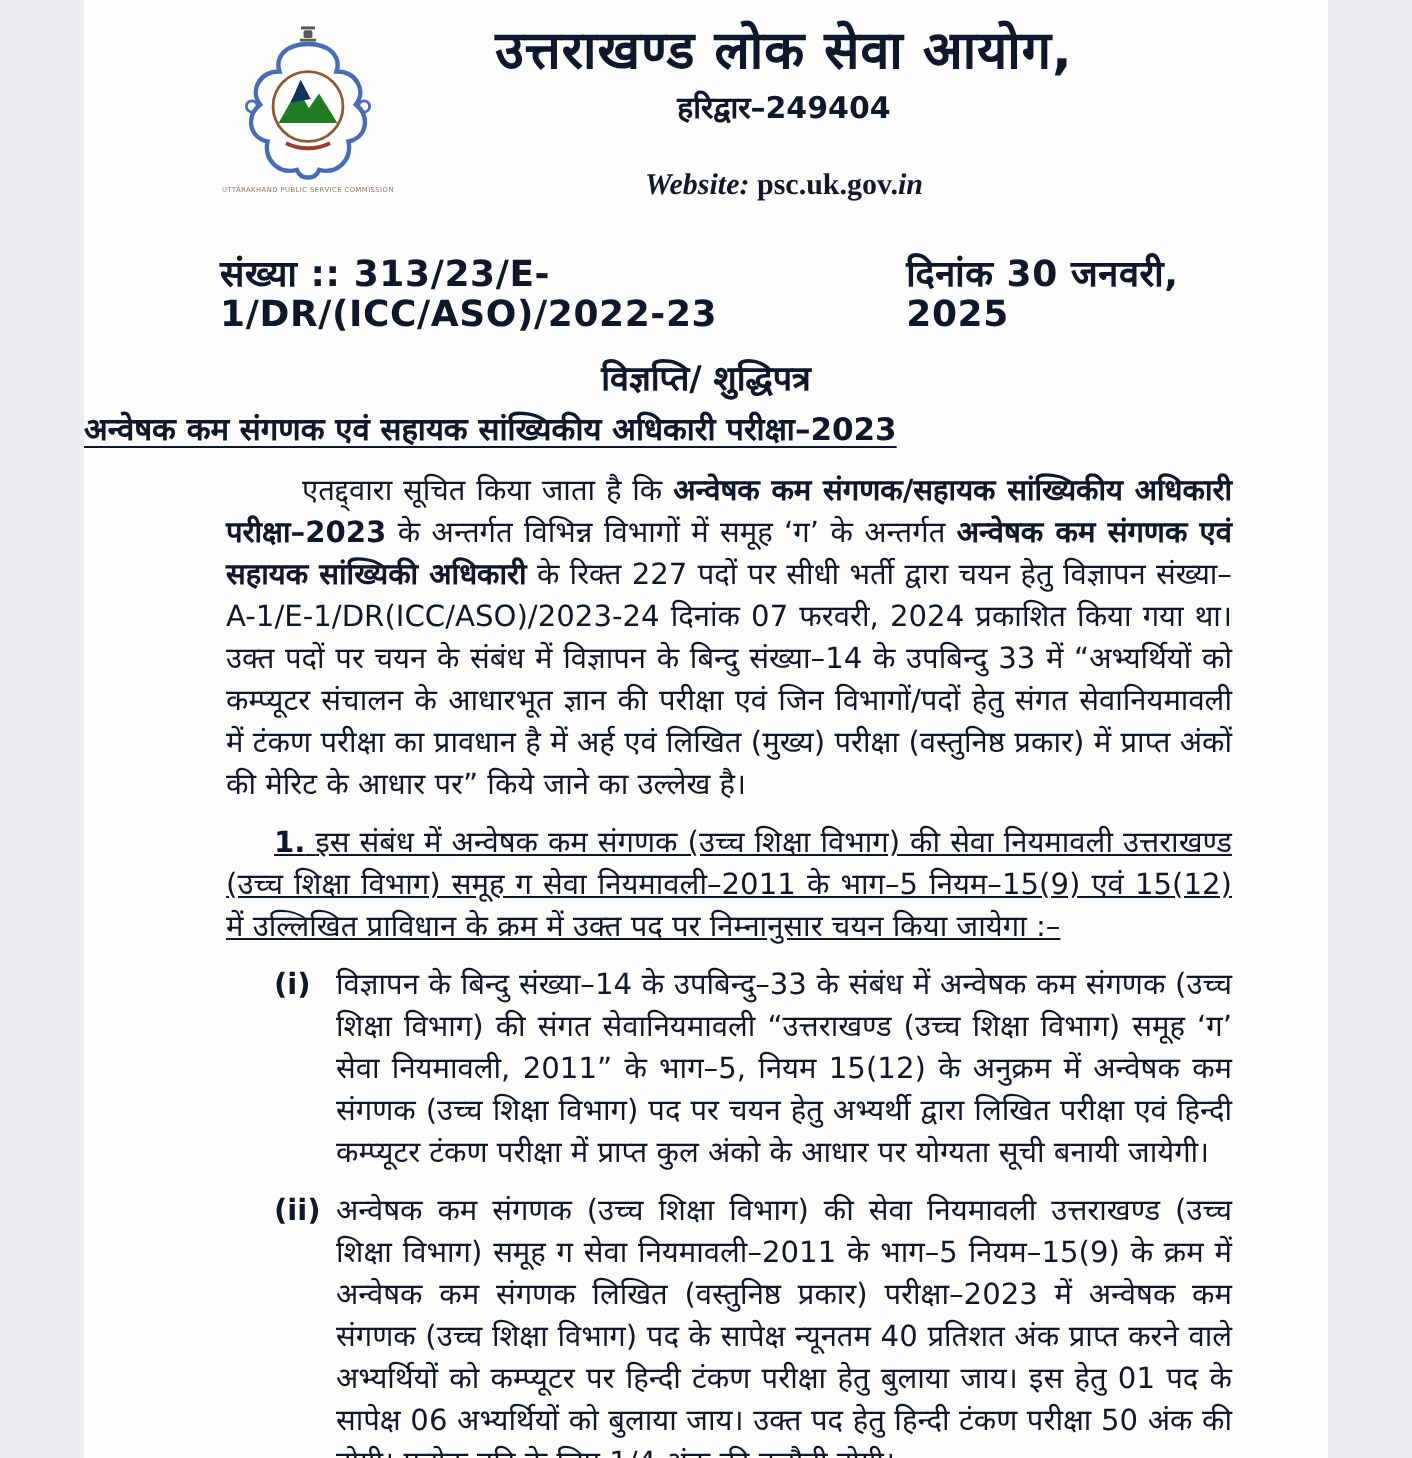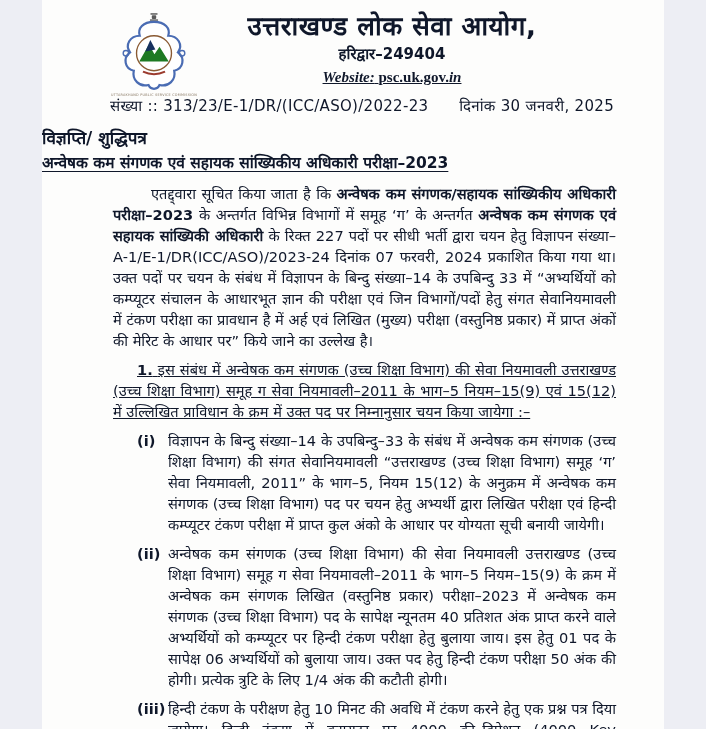--- a/index.html
+++ b/index.html
@@ -24,33 +24,33 @@
   .logo {
     position: absolute; left: 66px; top: 0;
     width: 92px; height: 92px;
   }
   .head-center {
     margin-left: 130px; width: 440px;
     text-align: center;
   }
   .org   { font-size: 26px; line-height: 32px; font-weight: bold; letter-spacing: 0.5px; }
   .addr  { font-size: 15px; line-height: 21px; font-weight: bold; margin-top: 2px; }
-  .web   { font-size: 15px; line-height: 21px; font-weight: bold; margin-top: 2px;
-           font-family: "Liberation Serif", "DejaVu Serif", serif; text-decoration: underline; }
+  .web   { font-size: 15px; line-height: 21px; font-weight: bold; margin-top: 18px;
+           font-family: "Liberation Serif", "DejaVu Serif", serif; }
   .web .it { font-style: italic; }
   .refrow {
     display: flex; justify-content: space-between;
     padding: 0 50px 0 68px;
-    margin-top: 8px;
-    font-weight: normal; font-size: 15px; line-height: 20px;
+    margin-top: 24px;
+    font-weight: bold; font-size: 18px; line-height: 20px;
     letter-spacing: 0.3px;
   }
   
   .doctype {
-    font-weight: bold;
+    text-align: center; font-weight: bold;
     font-size: 17px; line-height: 22px; margin-top: 11px;
   }
   .examtitle {
     text-align: left; font-weight: bold;
     font-size: 15.5px; line-height: 21px; margin-top: 4px;
     text-decoration: underline; text-underline-offset: 3px;
   }
   
   .content {
     margin-top: 9px;

